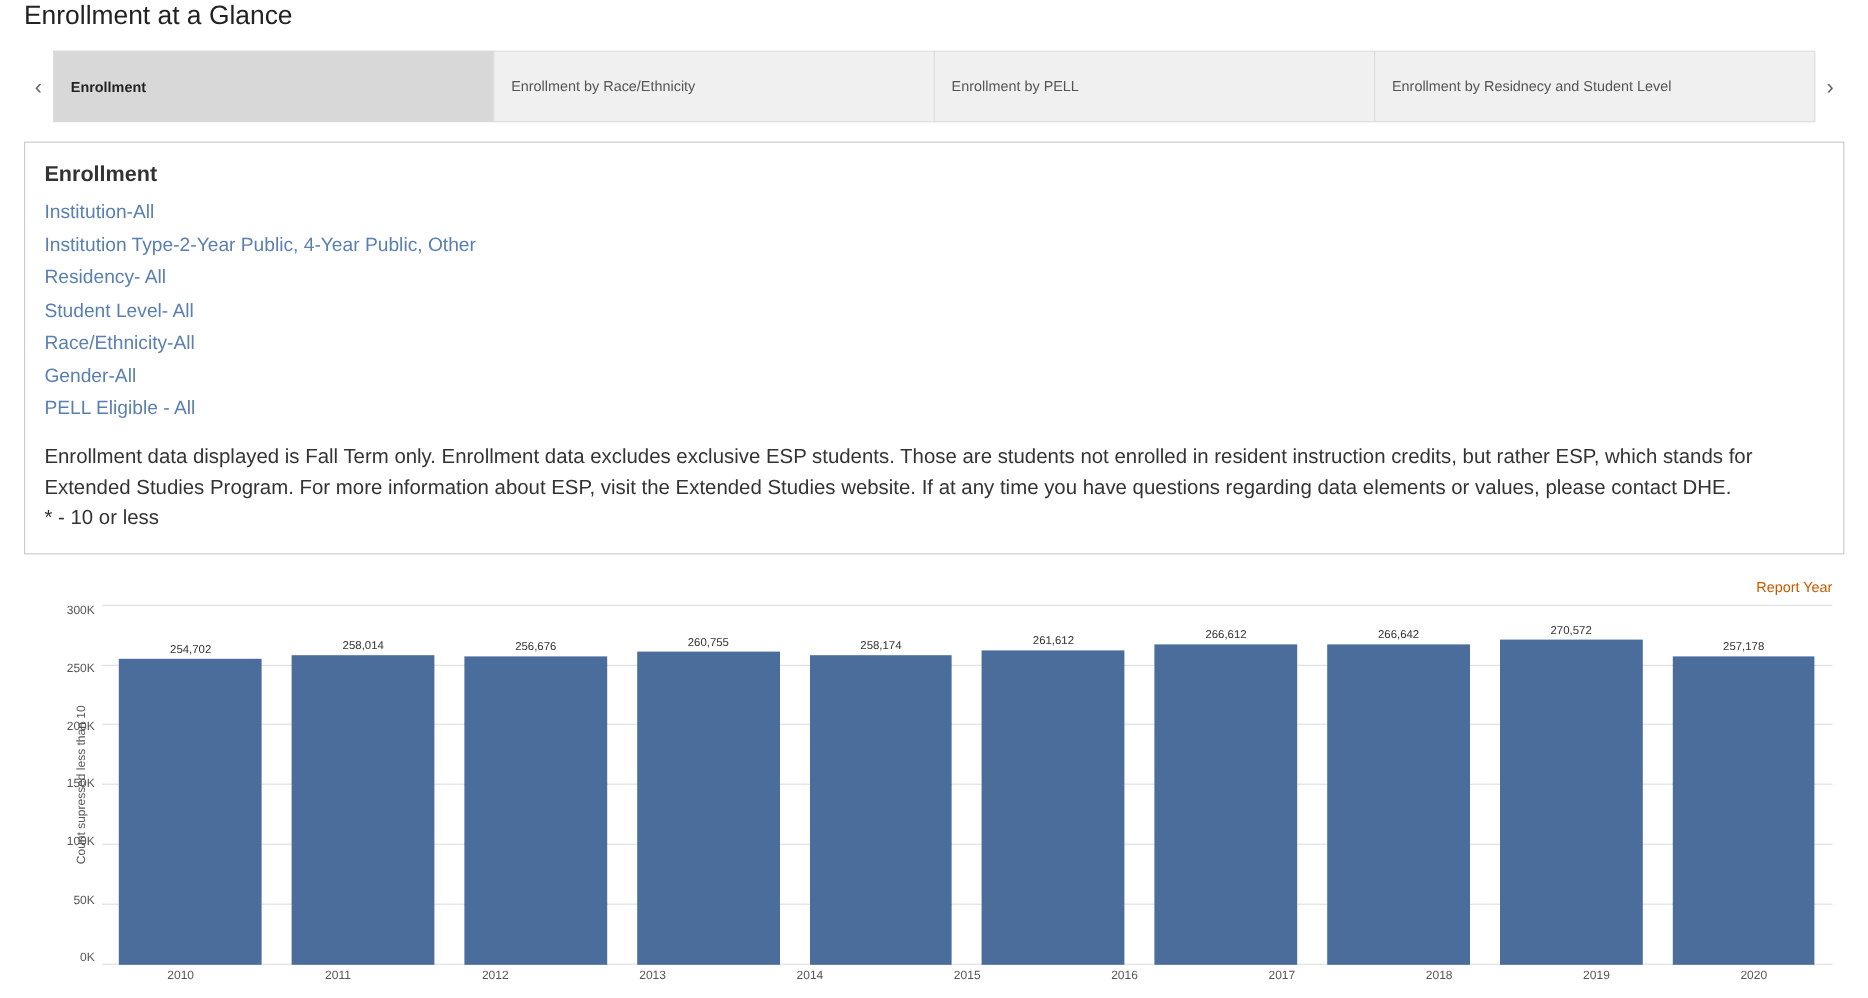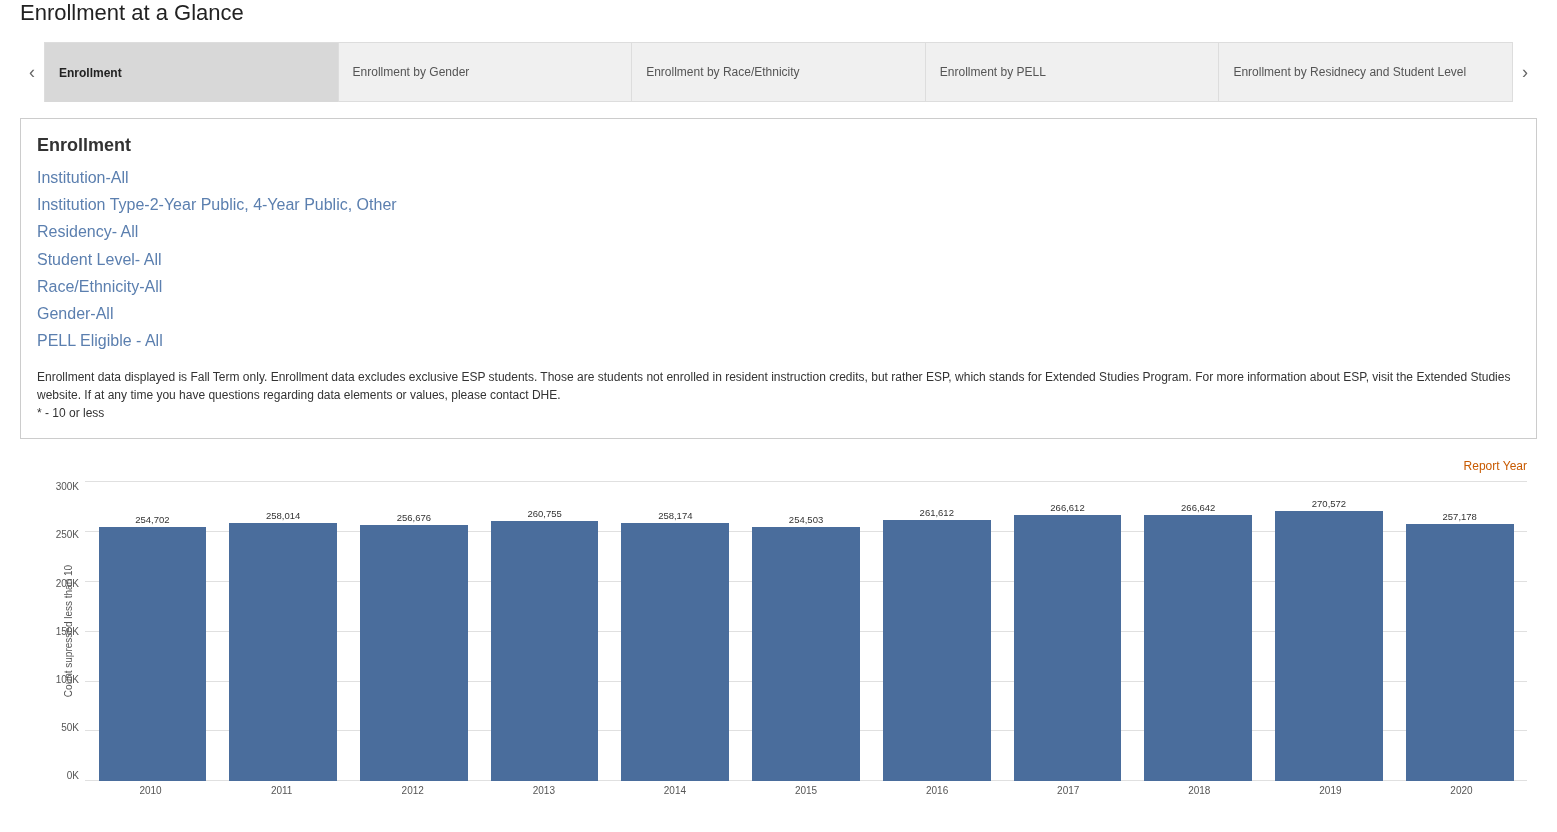--- a/index.html
+++ b/index.html
@@ -70,21 +70,21 @@
       font-weight: bold;
       margin-bottom: 8px;
     }
     .info-panel-line {
       color: #5b7faf;
       font-size: 16px;
       line-height: 1.7;
     }
     .info-panel-note {
       margin-top: 14px;
-      font-size: 12px;
+      font-size: 17px;
       color: #333;
       line-height: 1.5;
     }
 
     
     .chart-area {
       padding: 0 10px;
     }
     .chart-title {
       text-align: right;
@@ -167,23 +167,20 @@
 
 <div class="page-container">
 
   <h1 class="page-title">Enrollment at a Glance</h1>
 
   <div class="tab-nav">
     <div class="tab-nav-arrow">‹</div>
     <div class="tabs-wrapper">
       <div class="tab-item active">
         <span>Enrollment</span>
-      </div>
-      <div class="tab-item">
-        <span>Enrollment by Gender</span>
       </div>
       <div class="tab-item">
         <span>Enrollment by Race/Ethnicity</span>
       </div>
       <div class="tab-item">
         <span>Enrollment by PELL</span>
       </div>
       <div class="tab-item">
         <span>Enrollment by Residnecy and Student Level</span>
       </div>
@@ -248,24 +245,20 @@
               <div class="bar-value">256,676</div>
               <div class="bar" style="height: 85.5587%; background: rgb(74, 109, 156);"></div>
             </div>
             <div class="bar-group">
               <div class="bar-value">260,755</div>
               <div class="bar" style="height: 86.9183%; background: rgb(74, 109, 156);"></div>
             </div>
             <div class="bar-group">
               <div class="bar-value">258,174</div>
               <div class="bar" style="height: 86.058%; background: rgb(74, 109, 156);"></div>
-            </div>
-            <div class="bar-group">
-              <div class="bar-value">254,503</div>
-              <div class="bar" style="height: 84.8343%; background: rgb(74, 109, 156);"></div>
             </div>
             <div class="bar-group">
               <div class="bar-value">261,612</div>
               <div class="bar" style="height: 87.204%; background: rgb(74, 109, 156);"></div>
             </div>
             <div class="bar-group">
               <div class="bar-value">266,612</div>
               <div class="bar" style="height: 88.8707%; background: rgb(74, 109, 156);"></div>
             </div>
             <div class="bar-group">

